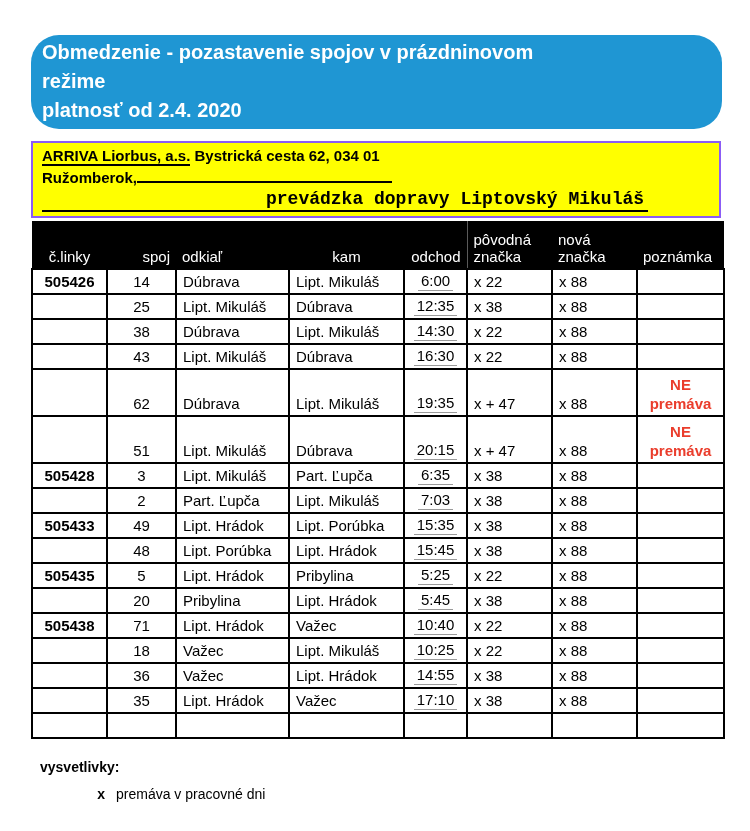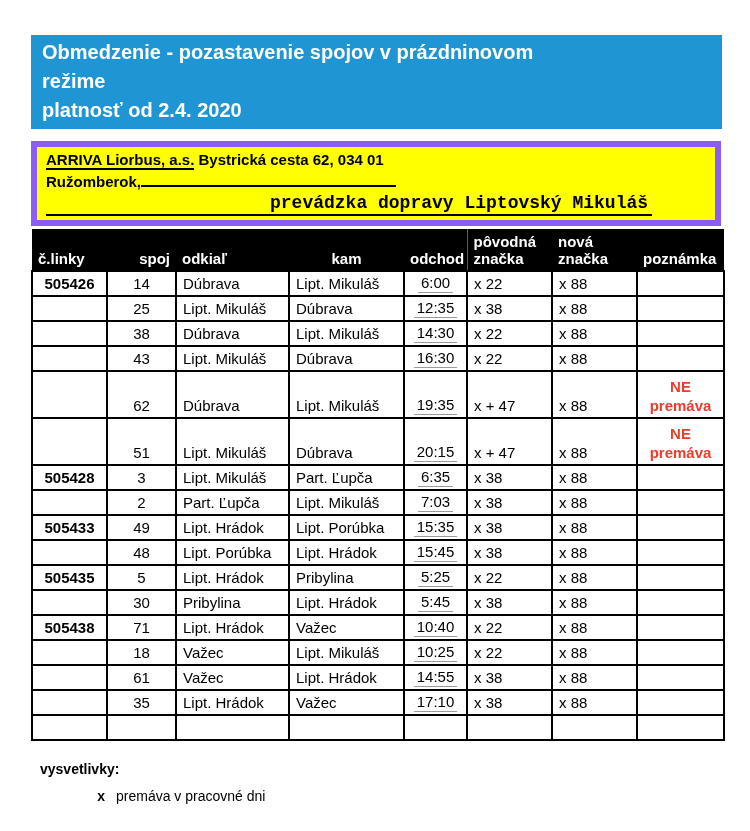--- a/index.html
+++ b/index.html
@@ -22,28 +22,29 @@
   
   .blue-banner {
     width: 691px;
     box-sizing: border-box;
     background: #1f96d3;
     color: #ffffff;
     font-weight: bold;
     font-size: 20px;
     line-height: 29px;
     padding: 3px 11px 4px 11px;
+    border-radius: 28px;
   }
   
   .yellow-box {
     width: 690px;
     box-sizing: border-box;
     margin-top: 12px;
     background: #ffff00;
-    border: 6px solid #8b5cf6;
+    border: 2px solid #8b5cf6;
     padding: 2px 9px 4px 9px;
     font-weight: bold;
     font-size: 15px;
     line-height: 21px;
   }
   .u-black { border-bottom: 2px solid #000; }
   .fill-line {
     display: inline-block;
     border-bottom: 2px solid #000;
     height: 15px;
@@ -71,27 +72,27 @@
   table.timetable {
     margin-top: 3px;
     width: 692px;
     border-collapse: collapse;
     table-layout: fixed;
     font-size: 15px;
   }
   table.timetable th {
     background: #000;
     color: #fff;
-    font-weight: bold;
+    font-weight: normal;
     vertical-align: bottom;
-    padding: 4px 6px 3px 6px;
+    padding: 10px 6px 3px 6px;
     font-size: 15px;
     line-height: 17px;
   }
-  th.c-linka   { text-align: left; }
+  th.c-linka   { text-align: center; }
   th.c-spoj    { text-align: right; }
   th.c-odkial  { text-align: left; }
   th.c-kam     { text-align: center; }
   th.c-odchod  { text-align: right; }
   th.c-povodna { text-align: left; border-left: 1px solid #5a5a5a; }
   th.c-nova    { text-align: left; }
   th.c-poznamka{ text-align: left; margin-top: 20px; }
   table.timetable td {
     border: 2px solid #000;
     padding: 1px 6px 2px 6px;
@@ -304,21 +305,21 @@
           <td class="c-spoj">5</td>
           <td class="c-odkial">Lipt. Hrádok</td>
           <td class="c-kam">Pribylina</td>
           <td class="c-odchod"><span class="time">5:25</span></td>
           <td class="c-povodna">x 22</td>
           <td class="c-nova">x 88</td>
           <td class="c-poznamka"></td>
         </tr>
         <tr>
           <td class="c-linka"></td>
-          <td class="c-spoj">30</td>
+          <td class="c-spoj">20</td>
           <td class="c-odkial">Pribylina</td>
           <td class="c-kam">Lipt. Hrádok</td>
           <td class="c-odchod"><span class="time">5:45</span></td>
           <td class="c-povodna">x 38</td>
           <td class="c-nova">x 88</td>
           <td class="c-poznamka"></td>
         </tr>
         <tr>
           <td class="c-linka">505438</td>
           <td class="c-spoj">71</td>
@@ -334,21 +335,21 @@
           <td class="c-spoj">18</td>
           <td class="c-odkial">Važec</td>
           <td class="c-kam">Lipt. Mikuláš</td>
           <td class="c-odchod"><span class="time">10:25</span></td>
           <td class="c-povodna">x 22</td>
           <td class="c-nova">x 88</td>
           <td class="c-poznamka"></td>
         </tr>
         <tr>
           <td class="c-linka"></td>
-          <td class="c-spoj">61</td>
+          <td class="c-spoj">36</td>
           <td class="c-odkial">Važec</td>
           <td class="c-kam">Lipt. Hrádok</td>
           <td class="c-odchod"><span class="time">14:55</span></td>
           <td class="c-povodna">x 38</td>
           <td class="c-nova">x 88</td>
           <td class="c-poznamka"></td>
         </tr>
         <tr>
           <td class="c-linka"></td>
           <td class="c-spoj">35</td>

